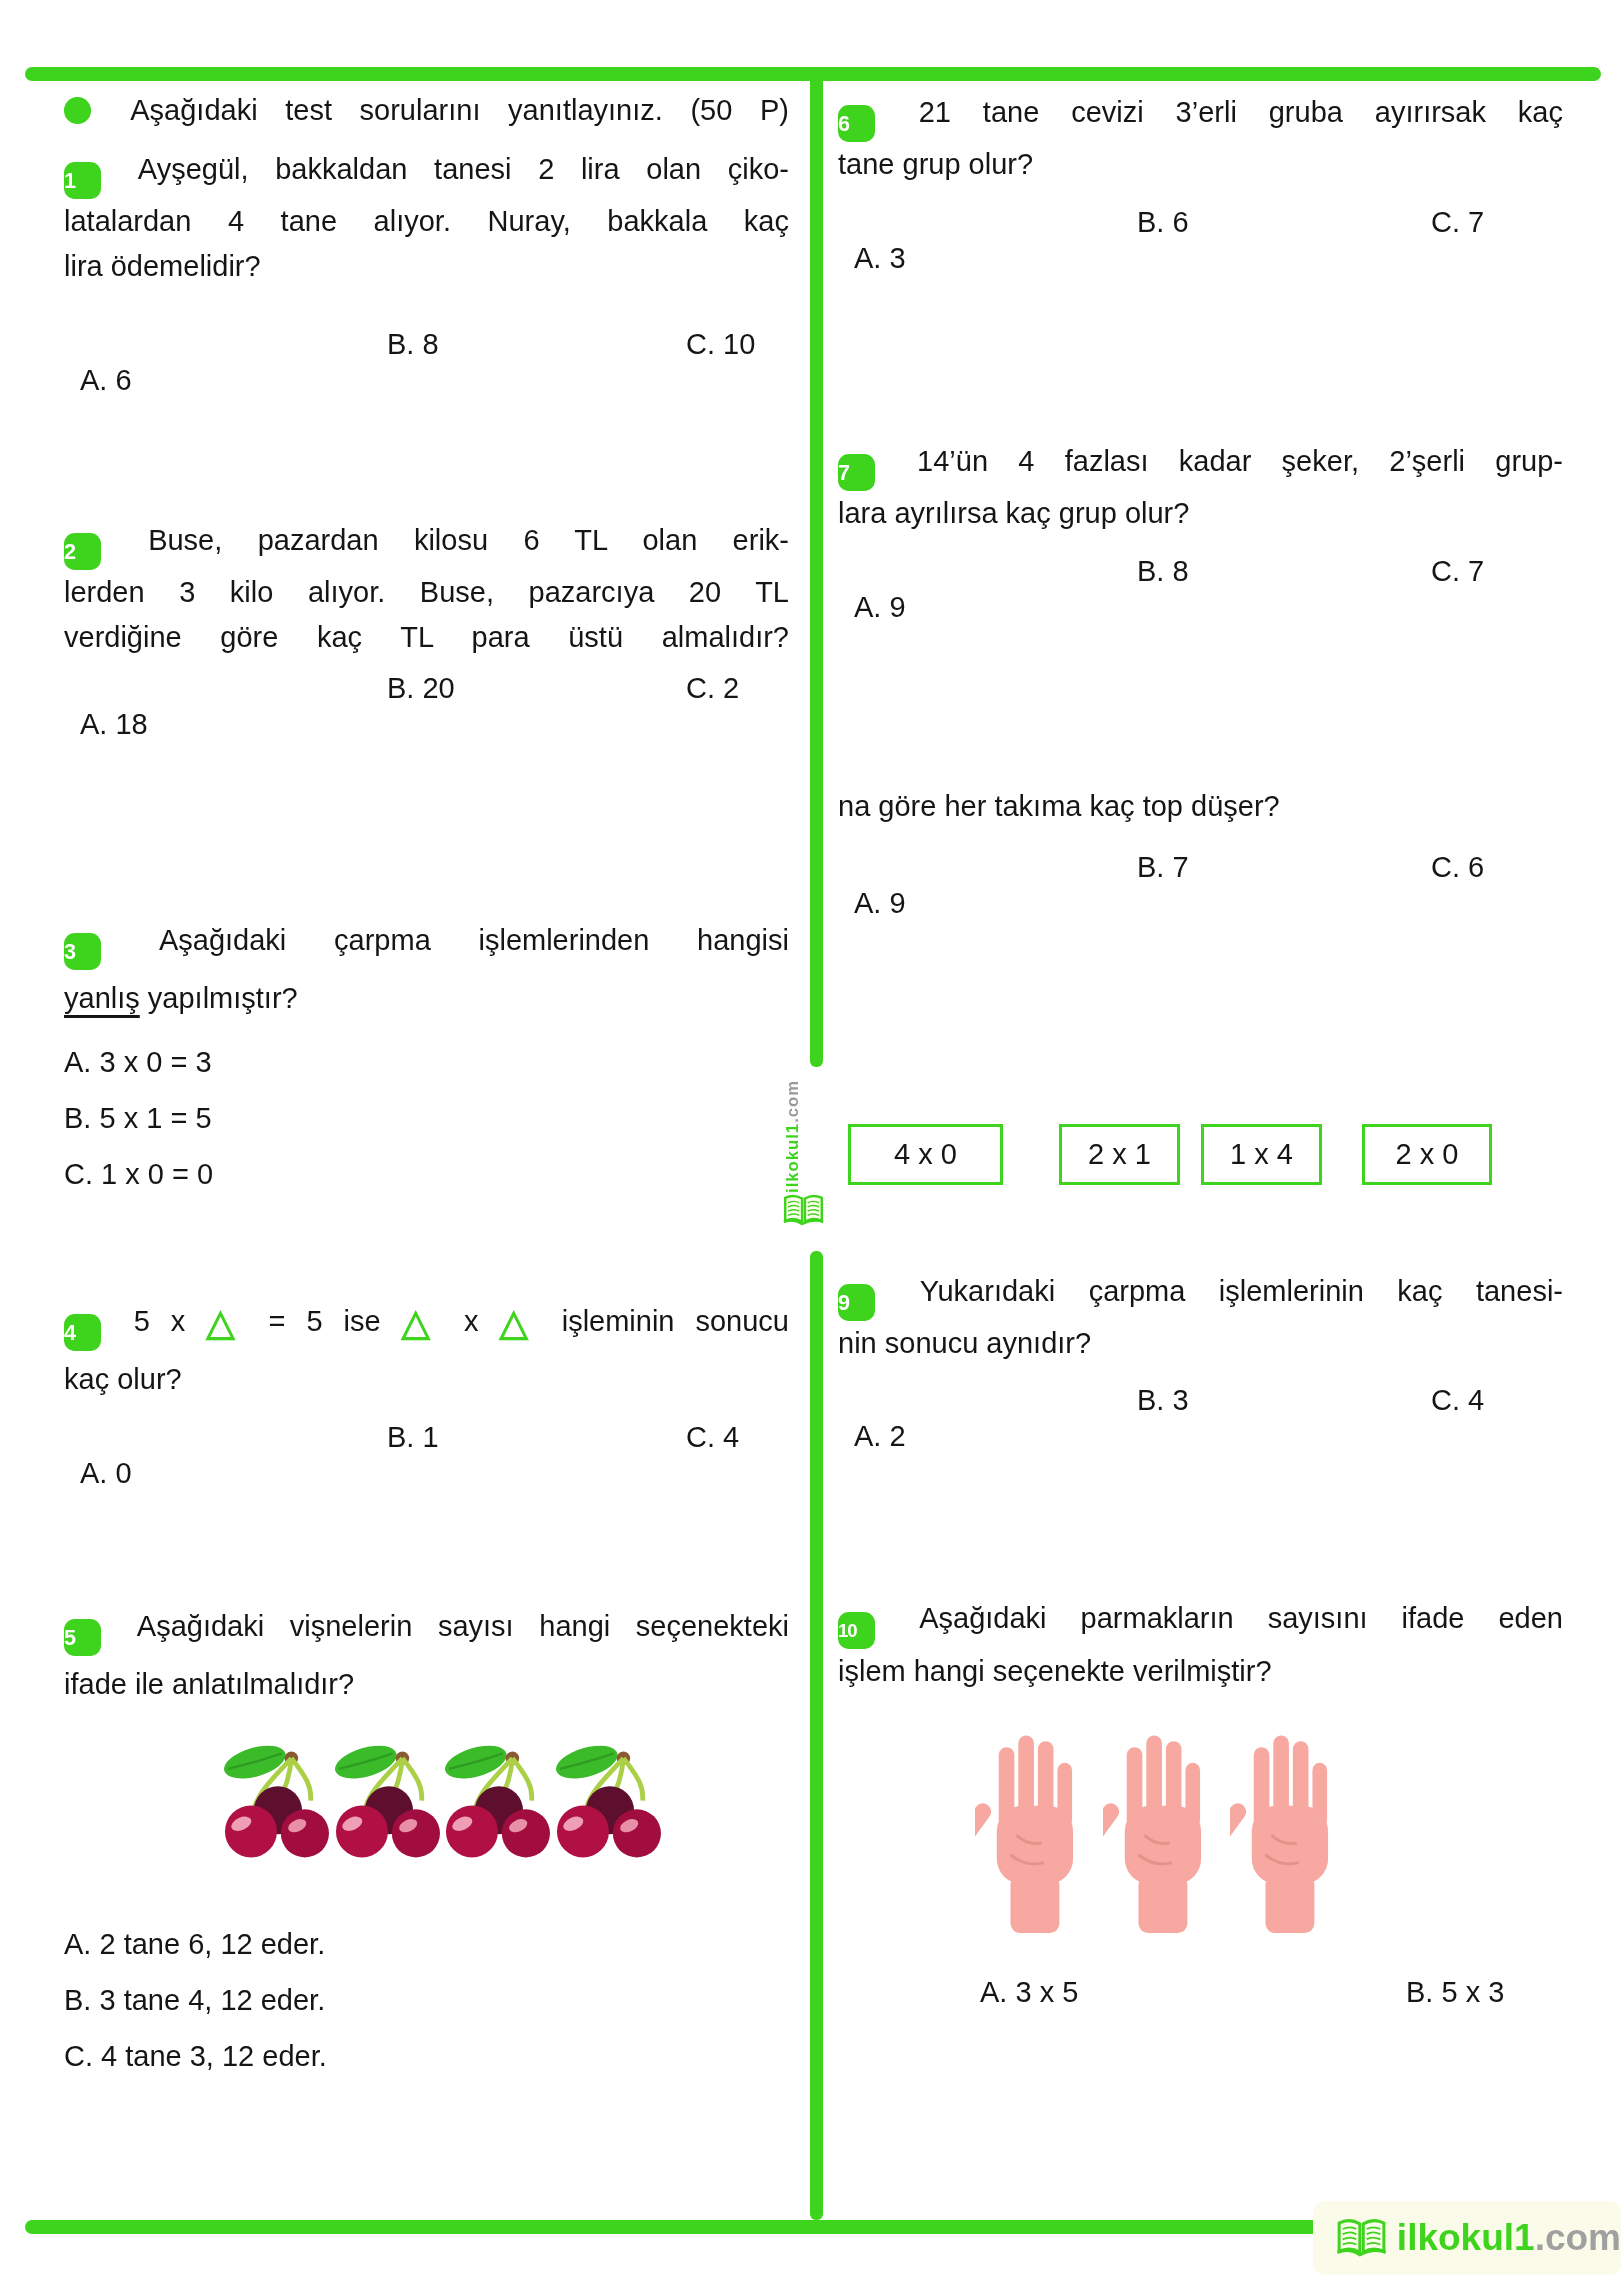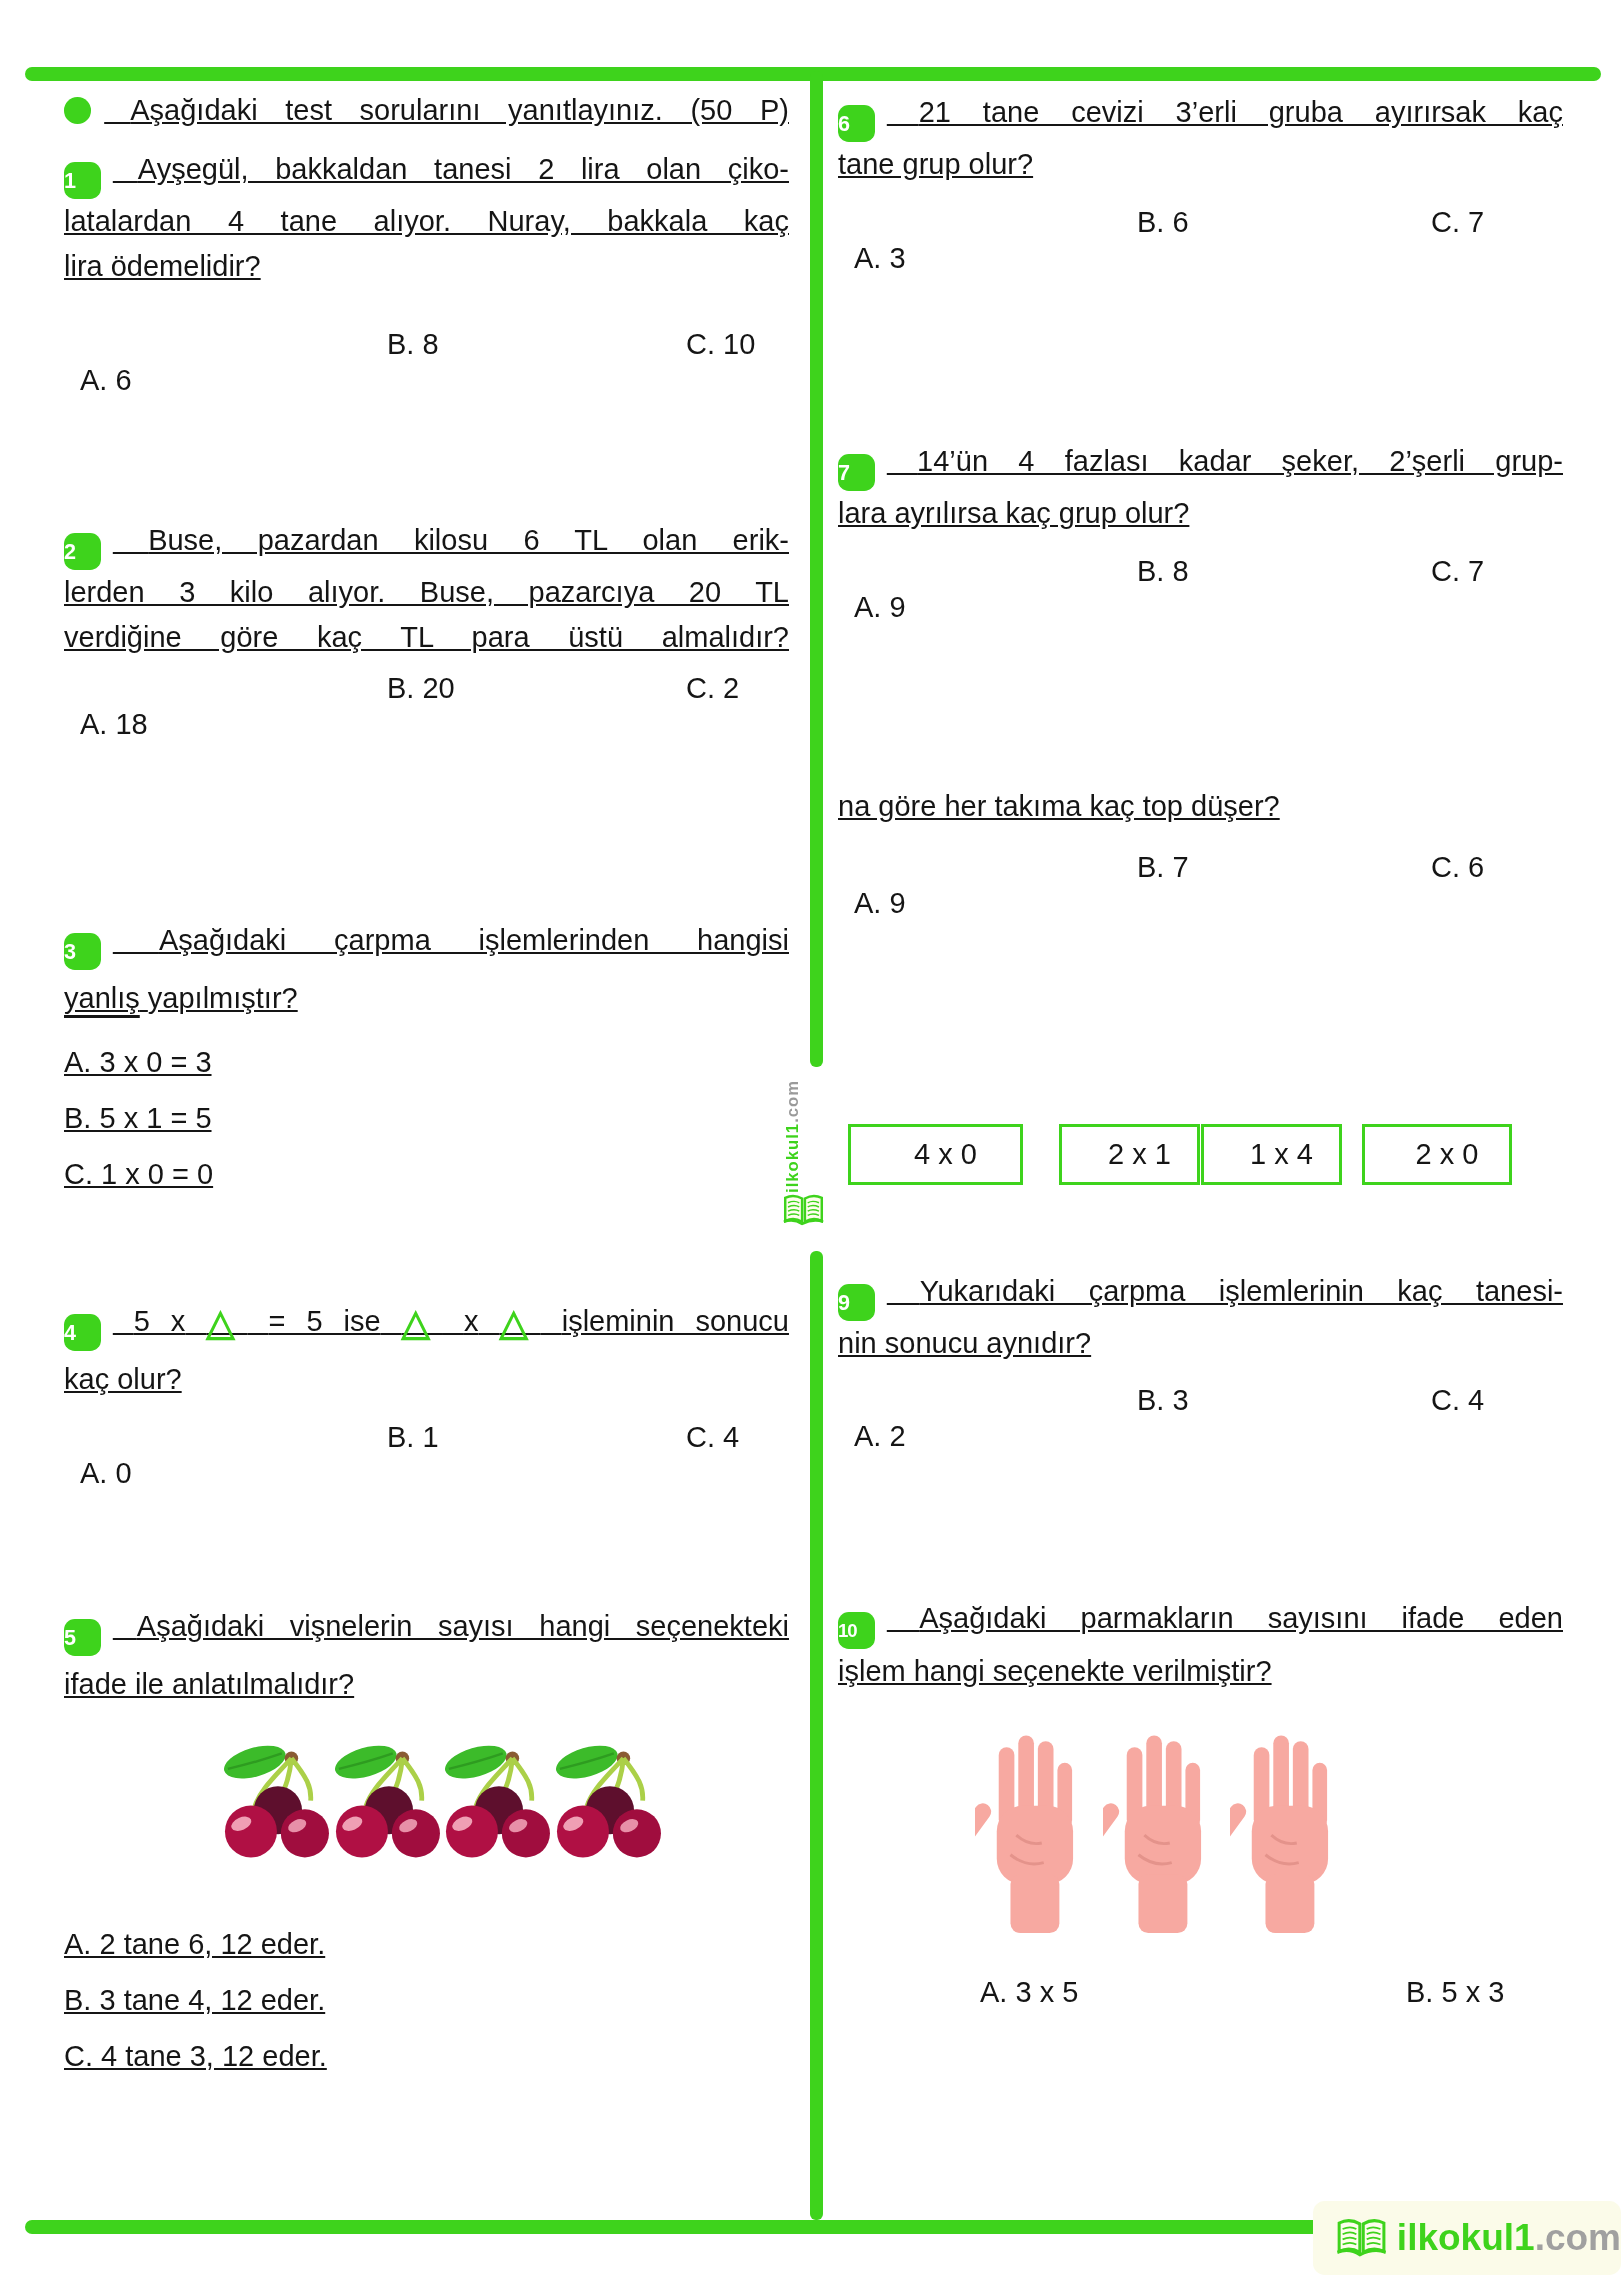--- a/index.html
+++ b/index.html
@@ -5,21 +5,21 @@
   :root{ --g:#3ed31c; --txt:#151515; --gray:#a0a0a0; }
   html,body{margin:0;padding:0;background:#fff;}
   body{font-family:"Liberation Sans",sans-serif;color:var(--txt);}
   .page{position:relative;width:1621px;height:2293px;background:#fff;overflow:hidden;}
 
   .bar{position:absolute;left:24.5px;width:1576px;height:13.7px;background:var(--g);border-radius:7.8px;}
   .bar.top{top:67px;} .bar.bottom{top:2220px;}
   .divider{position:absolute;left:810px;width:12.7px;background:var(--g);border-radius:5.9px;}
   .div1{top:71px;height:996px;} .div2{top:1251px;height:969px;}
 
-  .q{position:absolute;font-size:29px;line-height:45px;text-decoration:underline;}
+  .q{position:absolute;font-size:29px;line-height:45px;}
   .line{white-space:nowrap;}
   .jl{text-align:justify;text-align-last:justify;}
   .badge{display:inline-block;width:37px;height:37px;border-radius:10.8px;background:var(--g);
          color:#fff;font-weight:bold;font-size:21.6px;line-height:37px;text-align:center;
          vertical-align:-8.8px;margin-right:11.8px;}
   .badge.b10{font-size:18.6px;letter-spacing:-1px;}
   .dot{display:inline-block;width:26.5px;height:26.5px;border-radius:50%;background:var(--g);
        vertical-align:-3.9px;margin-right:13.7px;}
   .u{text-decoration:underline;text-decoration-thickness:2.5px;text-underline-offset:6.9px;}
   .tri{color:var(--g);font-size:37px;font-weight:bold;vertical-align:-3.9px;}
@@ -29,21 +29,21 @@
   .oa{left:16px;margin-top:36px;} .col-left .ob{left:323px;} .col-left .oc{left:622px;}
   .col-right .ob{left:299px;} .col-right .oc{left:593px;}
   .vopts .line{line-height:56px;}
 
   .cherries{position:relative;height:132px;margin-top:27.4px;}
   .cherries svg{position:absolute;top:0;}
   .hands{position:relative;height:225px;margin-top:14.7px;}
   .hands svg{position:absolute;top:0;}
 
   .mbox{position:absolute;top:1124px;height:55px;border:3.9px solid var(--g);
-        font-size:29px;line-height:55px;text-align:center;background:#fff;padding-left:20px;}
+        font-size:29px;line-height:55px;text-align:center;background:#fff;}
 
   .wm{position:absolute;left:783px;top:1066px;height:127px;writing-mode:vertical-rl;
       transform:rotate(180deg);font-size:16.7px;font-weight:bold;letter-spacing:1px;white-space:nowrap;}
   .wm .gp{color:var(--g);} .wm .yp{color:#9a9a9a;}
   .wmbook{position:absolute;left:781px;top:1186px;}
 
   .logo{position:absolute;left:1313px;top:2201px;width:308px;height:74px;background:#fbfbe9;
         border-radius:11.8px;display:flex;align-items:center;padding-left:21px;box-sizing:border-box;}
   .logo .lt{font-size:37px;font-weight:bold;margin-left:7.8px;white-space:nowrap;}
   .logo .gp{color:var(--g);} .logo .yp{color:var(--gray);}

